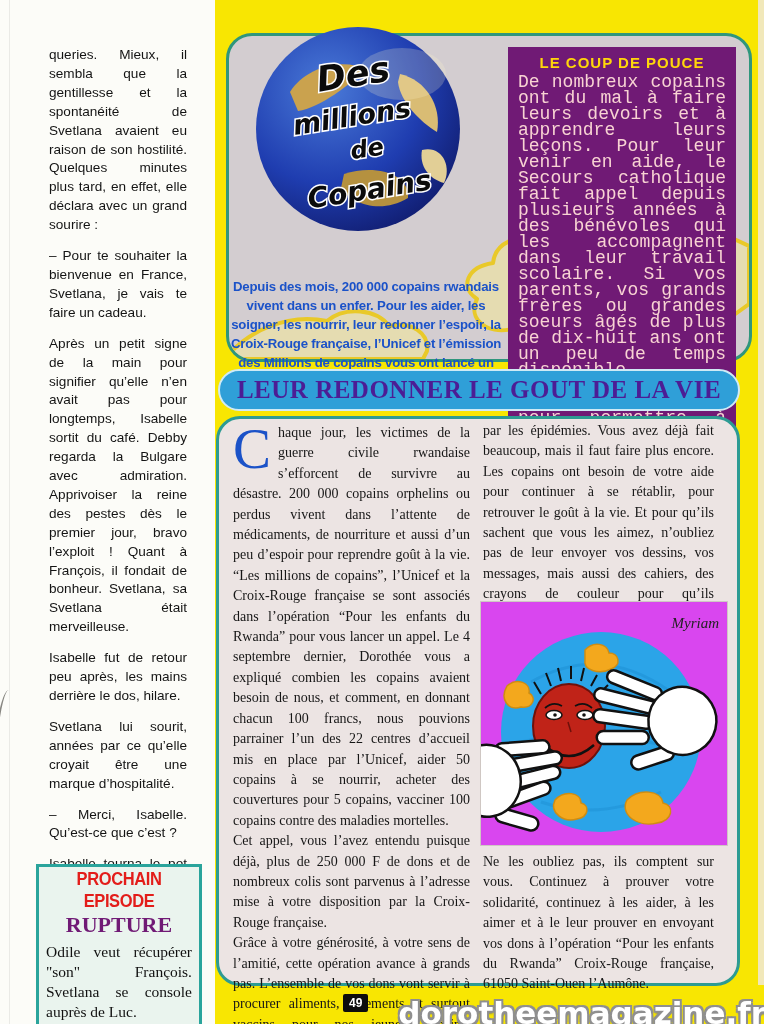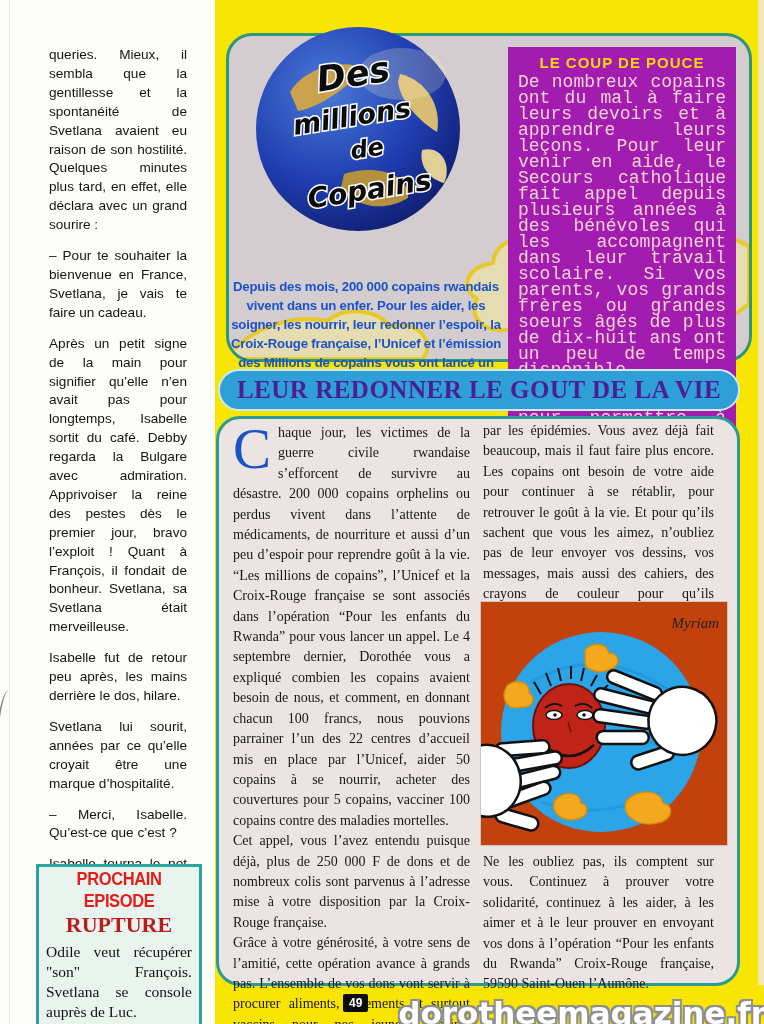--- a/index.html
+++ b/index.html
@@ -12,34 +12,34 @@
              border-left:2px solid rgba(40,38,32,.55);border-radius:50%;transform:rotate(6deg);}
   .story{position:absolute;left:37px;top:34px;width:162px;color:#141414;
          font-size:13.6px;line-height:18.9px;text-align:justify;}
   .story p{margin:12px;}
   
   .next-box{position:absolute;left:36px;top:864px;width:146px;background:#eaf4ee;
             border:3px solid #2aa49c;padding:4px 7px 8px 7px;}
   .next-kicker{color:#e31d1a;font-weight:bold;font-size:16.5px;letter-spacing:-0.4px;
                text-align:center;transform:scaleY(1.15);}
   .next-title{font-family:"Liberation Serif",serif;font-weight:bold;font-size:22px;
-              text-align:center;color:#b91c1c;margin:3px 0 4px 0;}
+              text-align:center;color:#701a75;margin:3px 0 4px 0;}
   .next-body{font-family:"Liberation Serif",serif;font-size:15.5px;line-height:20px;
              text-align:justify;color:#111;}
   
   .main{position:absolute;left:215px;top:0;width:549px;height:1024px;background:#f8e602;}
   .right-edge{position:absolute;right:0;top:0;width:6px;height:985px;background:#f0e8da;opacity:.85;}
   
   .band{position:absolute;left:226px;top:33px;width:526px;height:329px;background:#d3cdd0;
         border:3px solid #2f967c;border-radius:26px;box-sizing:border-box;overflow:hidden;}
   .band svg{position:absolute;left:0;top:0;}
   
   .globe{position:absolute;left:250px;top:22px;width:216px;height:216px;}
   
-  .coup{position:absolute;left:508px;top:47px;width:228px;background:#a21caf;
+  .coup{position:absolute;left:508px;top:47px;width:228px;background:#701a75;
         padding:7px 10px 10px 10px;box-sizing:border-box;}
   .coup-title{color:#ffd60a;font-weight:bold;font-size:15px;letter-spacing:1px;
               text-align:center;margin-bottom:3px;}
   .coup-body{color:#f8d3d3;font-size:18px;line-height:16px;text-align:justify;font-weight:normal;font-family:Liberation Mono, monospace;}
   
   .intro{position:absolute;left:228px;top:245px;width:276px;color:#1b52c8;font-weight:bold;
          font-size:13.2px;line-height:19px;text-align:center;letter-spacing:-0.2px;margin-top:32px;}
   
   .pill{position:absolute;left:218px;top:369px;width:522px;height:42px;background:#2f9fd8;
         border:2px solid #cfeaf5;border-radius:23px;display:flex;align-items:center;
@@ -51,21 +51,21 @@
            border:3px solid #2d9b93;border-radius:24px;box-sizing:border-box;}
   .acol{position:absolute;font-family:"Liberation Serif",serif;color:#161616;
         font-size:14px;line-height:20.4px;text-align:justify;}
   .acol p{margin:0;}
   .col1{left:233px;top:423px;width:237px;}
   .col2a{left:483px;top:421px;width:231px;}
   .col2b{left:483px;top:852px;width:231px;}
   .dropcap{float:left;font-size:57px;line-height:46px;color:#1b52c8;
            font-family:"Liberation Serif",serif;margin:3px 7px 0 0;}
   
-  .drawing{position:absolute;left:481px;top:602px;width:246px;height:243px;background:#c2410c;
+  .drawing{position:absolute;left:481px;top:602px;width:246px;height:243px;background:#d946ef;
            box-shadow:0 0 0 1px rgba(120,110,100,.25);}
   
   .pagenum{position:absolute;left:343px;top:994px;background:#0d0d0d;color:#fff;
            font-weight:bold;font-size:12px;padding:2px 6px;border-radius:2px;}
   .watermark{position:absolute;right:-2px;bottom:-7px;color:#fff;font-weight:bold;
              font-size:31px;letter-spacing:0;font-family:"DejaVu Sans",sans-serif;
              text-shadow:-2px -2px 0 #8f8f8f,2px -2px 0 #8f8f8f,-2px 2px 0 #8f8f8f,
                          2px 2px 0 #8f8f8f,0 3px 2px #777;}
 </style>
 </head>
@@ -123,21 +123,21 @@
   <div class="article"></div>
   <div class="acol col1">
     <p><span class="dropcap">C</span><span>haque jour, les victimes de la guerre civile rwandaise s’efforcent de survivre au désastre. 200 000 copains orphelins ou perdus vivent dans l’attente de médicaments, de nourriture et aussi d’un peu d’espoir pour reprendre goût à la vie. “Les millions de copains”, l’Unicef et la Croix-Rouge française se sont associés dans l’opération “Pour les enfants du Rwanda” pour vous lancer un appel. Le 4 septembre dernier, Dorothée vous a expliqué combien les copains avaient besoin de nous, et comment, en donnant chacun 100 francs, nous pouvions parrainer l’un des 22 centres d’accueil mis en place par l’Unicef, aider 50 copains à se nourrir, acheter des couvertures pour 5 copains, vacciner 100 copains contre des maladies mortelles.</span></p>
     <p>Cet appel, vous l’avez entendu puisque déjà, plus de 250 000 F de dons et de nombreux colis sont parvenus à l’adresse mise à votre disposition par la Croix-Rouge française.</p>
     <p>Grâce à votre générosité, à votre sens de l’amitié, cette opération avance à grands pas. L’ensemble de vos dons vont servir à procurer aliments, vêtements et surtout vaccins pour nos jeunes copains, extrêmement affaiblis</p>
   </div>
   <div class="acol col2a">
     <p>par les épidémies. Vous avez déjà fait beaucoup, mais il faut faire plus encore. Les copains ont besoin de votre aide pour continuer à se rétablir, pour retrouver le goût à la vie. Et pour qu’ils sachent que vous les aimez, n’oubliez pas de leur envoyer vos dessins, vos messages, mais aussi des cahiers, des crayons de couleur pour qu’ils retrouvent le plaisir de dessiner.</p>
   </div>
   <div class="acol col2b">
-    <p>Ne les oubliez pas, ils comptent sur vous. Continuez à prouver votre solidarité, continuez à les aider, à les aimer et à le leur prouver en envoyant vos dons à l’opération “Pour les enfants du Rwanda” Croix-Rouge française, 59590 Saint-Ouen l’Aumône.</p>
+    <p>Ne les oubliez pas, ils comptent sur vous. Continuez à prouver votre solidarité, continuez à les aider, à les aimer et à le leur prouver en envoyant vos dons à l’opération “Pour les enfants du Rwanda” Croix-Rouge française, 61050 Saint-Ouen l’Aumône.</p>
   </div>
 
   <div class="drawing">
     <svg width="246" height="243" viewBox="0 0 246 243">
       <circle cx="120" cy="130" r="100" fill="#2ba4e8"></circle>
       <g stroke="#1d8fd4" stroke-width="3" fill="none" opacity="0.5">
         <path d="M50 80 q70 -40 140 10"></path>
         <path d="M40 140 q80 -20 160 10"></path>
         <path d="M60 200 q60 20 120 -10"></path>
       </g>

